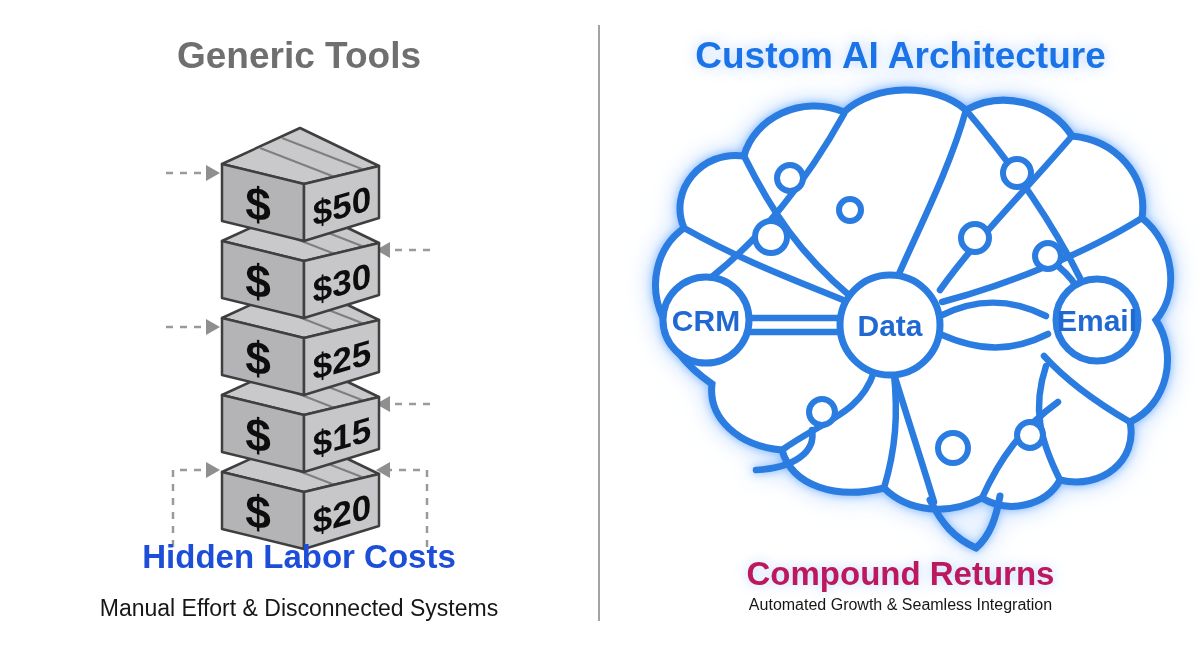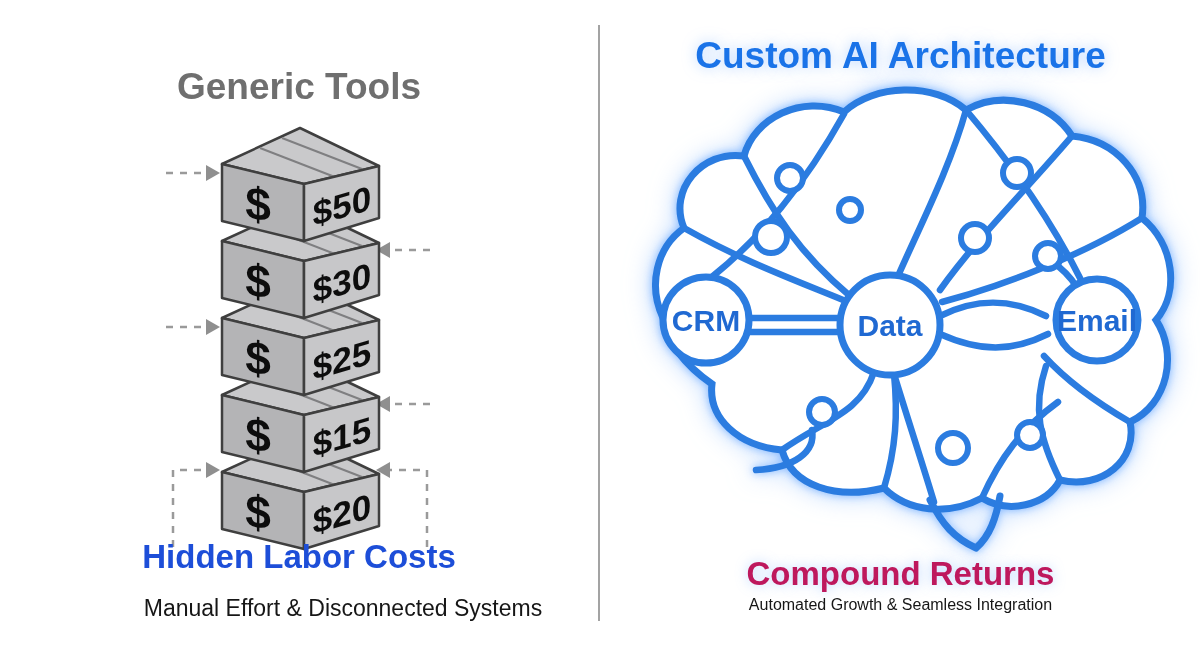--- a/index.html
+++ b/index.html
@@ -1,27 +1,27 @@
 <!DOCTYPE html>
 <html><head>
 <meta charset="utf-8">
 <style>
   html,body{margin:0;padding:0;}
   body{
     width:1200px;height:655px;position:relative;overflow:hidden;
     background:#ffffff;font-family:"Liberation Sans", sans-serif;
   }
   .half-label{position:absolute;text-align:center;line-height:1.1;}
-  .title-left{left:0;width:598px;top:36px;font-size:37px;font-weight:bold;color:#6f6f6f;margin-top:31px;}
+  .title-left{left:0;width:598px;top:36px;font-size:37px;font-weight:bold;color:#6f6f6f;}
   .title-right{left:601px;width:599px;top:36px;font-size:37px;font-weight:bold;color:#1a73e8;
     text-shadow:0 0 14px rgba(120,175,255,.55);text-align:center;}
   .heading-left{left:0;width:598px;top:539px;font-size:33px;font-weight:bold;color:#1d4ed8;}
   .heading-right{left:601px;width:599px;top:556px;font-size:33px;font-weight:bold;color:#be185d;
     text-shadow:0 0 12px rgba(120,175,255,.5);}
-  .sub-left{left:0;width:598px;top:596px;font-size:23px;color:#161616;margin-left:44px;}
+  .sub-left{left:0;width:598px;top:596px;font-size:23px;color:#161616;}
   .sub-right{left:601px;width:599px;top:596px;font-size:16px;color:#161616;}
   .divider{position:absolute;left:598px;top:25px;width:2px;height:596px;background:#a3a3a3;}
   svg.stage{position:absolute;left:0;top:0;}
   .brain-group{filter:drop-shadow(0 0 4px rgba(125,180,255,.95)) drop-shadow(0 0 12px rgba(160,200,255,.65));}
   .brain-group path, .brain-group circle{stroke:#2b7ce0;fill:none;stroke-linecap:round;}
   .brain-group .bfill{fill:#ffffff;}
   .node-label{fill:#2069d2;font-weight:bold;font-size:30px;text-anchor:middle;
     font-family:"Liberation Sans", sans-serif;}
   .box-face{stroke:#3f3f3f;stroke-width:2.5;stroke-linejoin:round;}
   .box-text{fill:#0d0d0d;font-weight:bold;text-anchor:middle;font-family:"Liberation Sans", sans-serif;}

